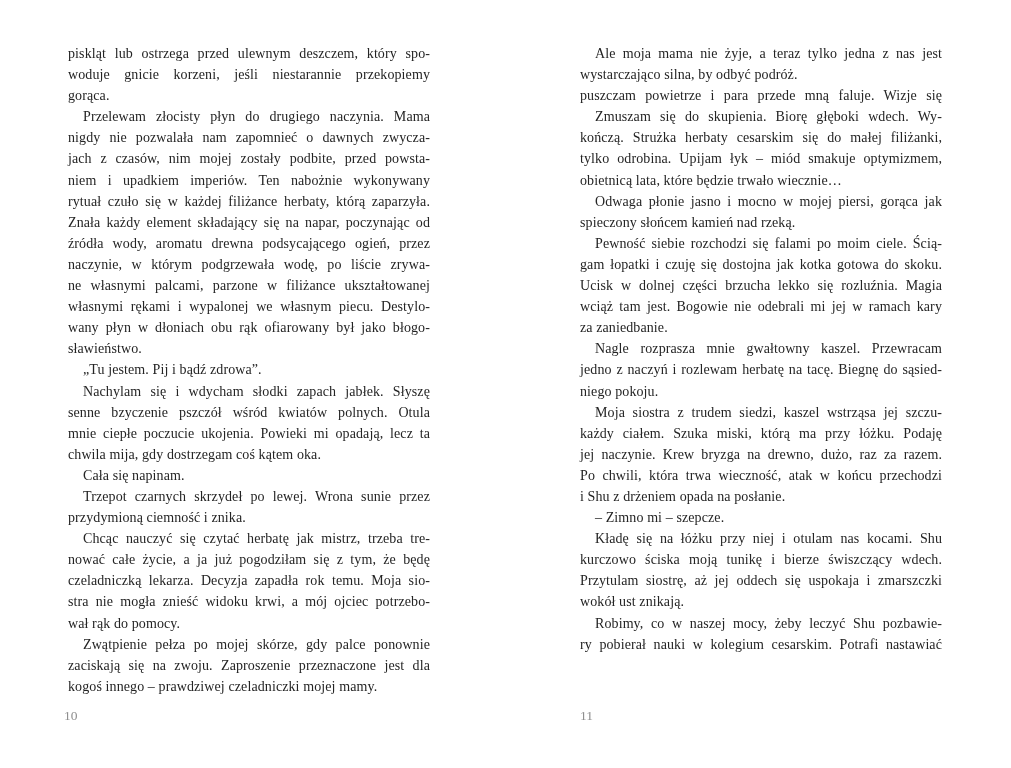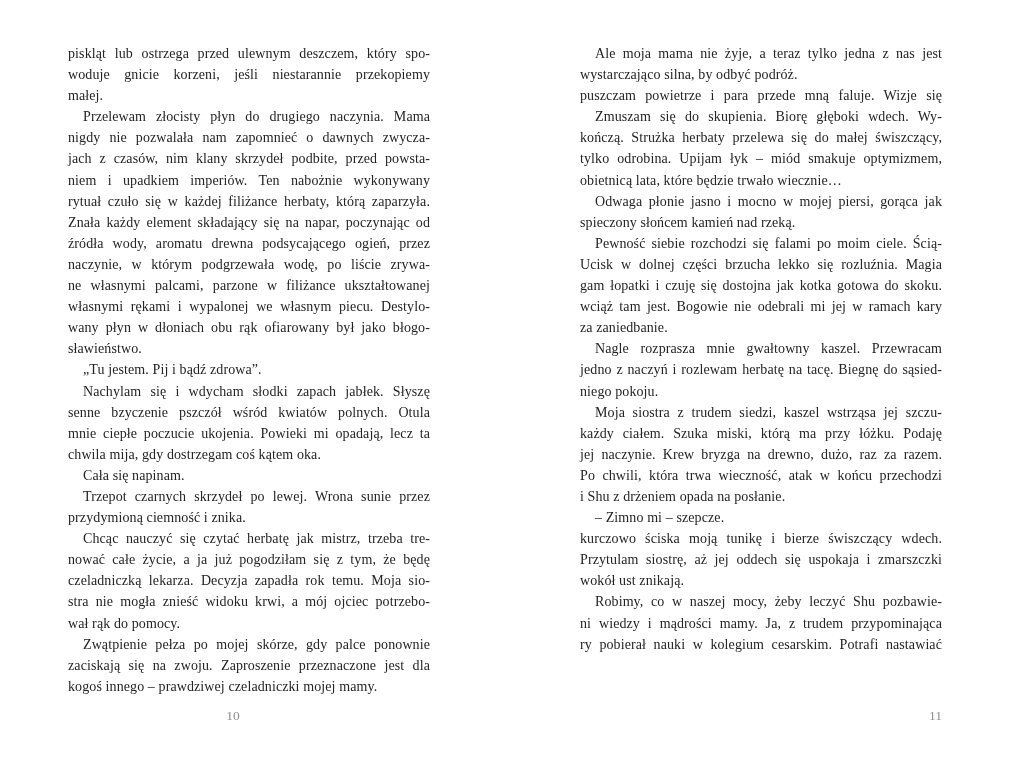--- a/index.html
+++ b/index.html
@@ -42,35 +42,35 @@
     text-indent: 15px;
     font-family: Liberation Serif, serif;
   }
   .page-number {
     position: absolute;
     top: 708px;
     width: 362px;
     font-size: 13.5px;
     color: #8f8f8f;
   }
-  #pagenum-left  { left: 52px;  text-align: center; }
-  #pagenum-right { left: 580px; text-align: right; }
+  #pagenum-left  { left: 64px;  text-align: left; }
+  #pagenum-right { left: 580px; text-align: left; }
 </style>
 </head>
 <body>
 
 <div class="spread">
 
   <div id="text-left" class="text-block">
       <div class="line">piskląt lub ostrzega przed ulewnym deszczem, który spo-</div>
       <div class="line">woduje gnicie korzeni, jeśli niestarannie przekopiemy</div>
-      <div class="line last">małej.</div>
+      <div class="line last">gorąca.</div>
       <div class="line indent">Przelewam złocisty płyn do drugiego naczynia. Mama</div>
       <div class="line">nigdy nie pozwalała nam zapomnieć o dawnych zwycza-</div>
-      <div class="line">jach z czasów, nim klany skrzydeł podbite, przed powsta-</div>
+      <div class="line">jach z czasów, nim mojej zostały podbite, przed powsta-</div>
       <div class="line">niem i upadkiem imperiów. Ten nabożnie wykonywany</div>
       <div class="line">rytuał czuło się w każdej filiżance herbaty, którą zaparzyła.</div>
       <div class="line">Znała każdy element składający się na napar, poczynając od</div>
       <div class="line">źródła wody, aromatu drewna podsycającego ogień, przez</div>
       <div class="line">naczynie, w którym podgrzewała wodę, po liście zrywa-</div>
       <div class="line">ne własnymi palcami, parzone w filiżance ukształtowanej</div>
       <div class="line">własnymi rękami i wypalonej we własnym piecu. Destylo-</div>
       <div class="line">wany płyn w dłoniach obu rąk ofiarowany był jako błogo-</div>
       <div class="line last">sławieństwo.</div>
       <div class="line indent last">„Tu jestem. Pij i bądź zdrowa”.</div>
@@ -89,44 +89,44 @@
       <div class="line indent">Zwątpienie pełza po mojej skórze, gdy palce ponownie</div>
       <div class="line">zaciskają się na zwoju. Zaproszenie przeznaczone jest dla</div>
       <div class="line last">kogoś innego – prawdziwej czeladniczki mojej mamy.</div>
     </div>
 
   <div id="text-right" class="text-block">
       <div class="line indent">Ale moja mama nie żyje, a teraz tylko jedna z nas jest</div>
       <div class="line last">wystarczająco silna, by odbyć podróż.</div>
       <div class="line">puszczam powietrze i para przede mną faluje. Wizje się</div>
       <div class="line indent">Zmuszam się do skupienia. Biorę głęboki wdech. Wy-</div>
-      <div class="line">kończą. Strużka herbaty przelewa się do małej świszczący,</div>
+      <div class="line">kończą. Strużka herbaty cesarskim się do małej filiżanki,</div>
       <div class="line">tylko odrobina. Upijam łyk – miód smakuje optymizmem,</div>
       <div class="line last">obietnicą lata, które będzie trwało wiecznie…</div>
       <div class="line indent">Odwaga płonie jasno i mocno w mojej piersi, gorąca jak</div>
       <div class="line last">spieczony słońcem kamień nad rzeką.</div>
       <div class="line indent">Pewność siebie rozchodzi się falami po moim ciele. Ścią-</div>
+      <div class="line">gam łopatki i czuję się dostojna jak kotka gotowa do skoku.</div>
       <div class="line">Ucisk w dolnej części brzucha lekko się rozluźnia. Magia</div>
-      <div class="line">gam łopatki i czuję się dostojna jak kotka gotowa do skoku.</div>
       <div class="line">wciąż tam jest. Bogowie nie odebrali mi jej w ramach kary</div>
       <div class="line last">za zaniedbanie.</div>
       <div class="line indent">Nagle rozprasza mnie gwałtowny kaszel. Przewracam</div>
       <div class="line">jedno z naczyń i rozlewam herbatę na tacę. Biegnę do sąsied-</div>
       <div class="line last">niego pokoju.</div>
       <div class="line indent">Moja siostra z trudem siedzi, kaszel wstrząsa jej szczu-</div>
       <div class="line">każdy ciałem. Szuka miski, którą ma przy łóżku. Podaję</div>
       <div class="line">jej naczynie. Krew bryzga na drewno, dużo, raz za razem.</div>
       <div class="line">Po chwili, która trwa wieczność, atak w końcu przechodzi</div>
       <div class="line last">i Shu z drżeniem opada na posłanie.</div>
       <div class="line indent last">– Zimno mi – szepcze.</div>
+      <div class="line indent">Kładę się na łóżku przy niej i otulam nas kocami. Shu</div>
       <div class="line">kurczowo ściska moją tunikę i bierze świszczący wdech.</div>
       <div class="line">Przytulam siostrę, aż jej oddech się uspokaja i zmarszczki</div>
       <div class="line last">wokół ust znikają.</div>
       <div class="line indent">Robimy, co w naszej mocy, żeby leczyć Shu pozbawie-</div>
-      <div class="line">ni wiedzy i mądrości mamy. Ja, z trudem przypominająca</div>
       <div class="line">ry pobierał nauki w kolegium cesarskim. Potrafi nastawiać</div>
     </div>
 
   <div id="pagenum-left" class="page-number">10</div>
 
   <div id="pagenum-right" class="page-number">11</div>
 
 </div>
 
 </body></html>

